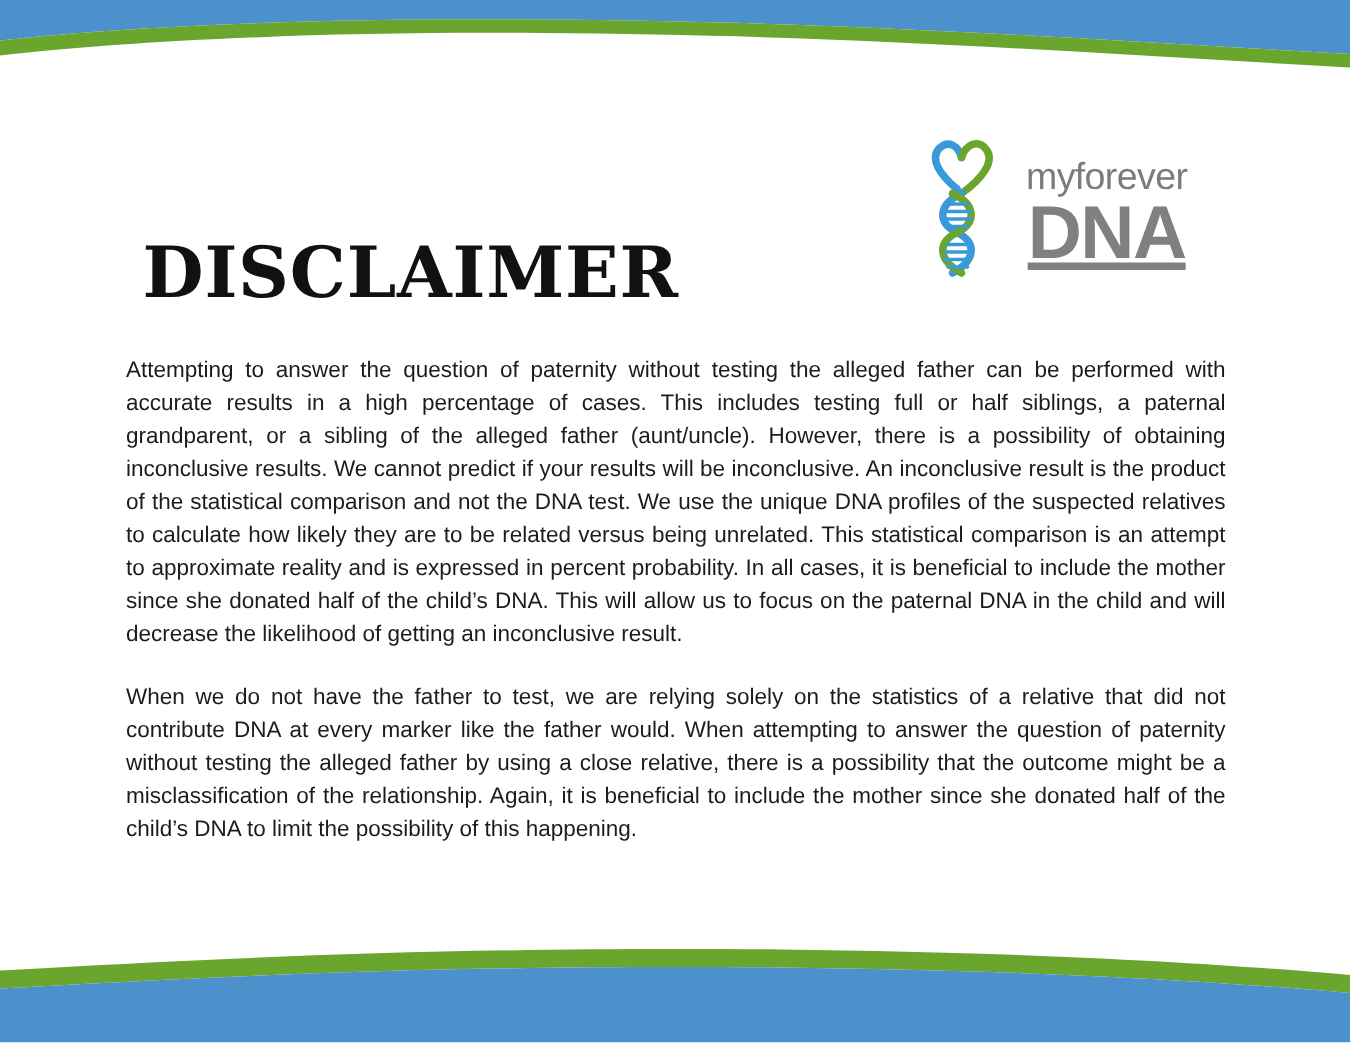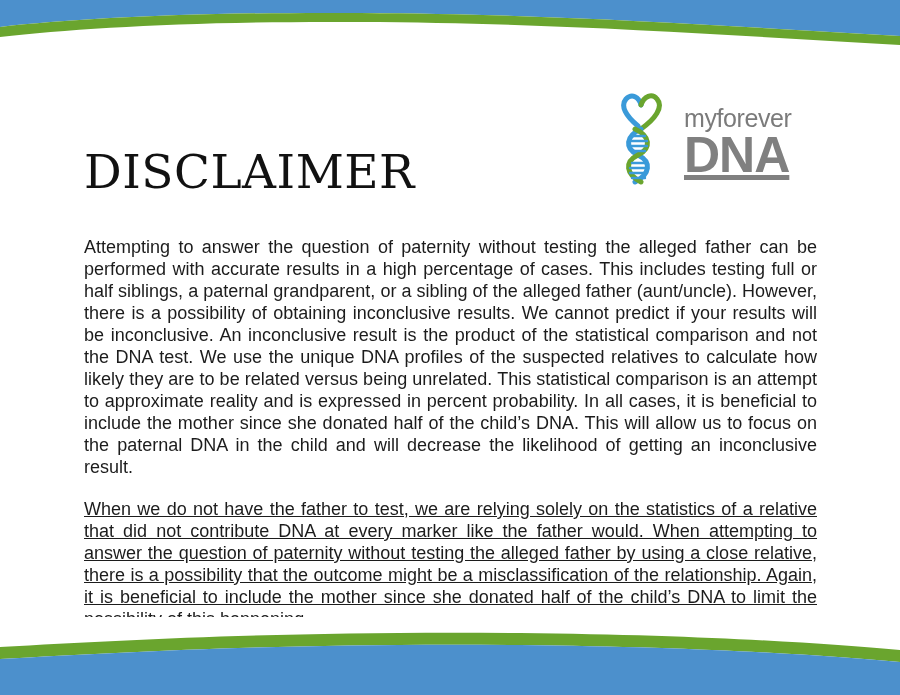--- a/index.html
+++ b/index.html
@@ -37,20 +37,21 @@
 
   
   .logo {
     position: absolute;
     left: 608px;
     top: 27px;
     width: 215px;
     height: 105px;
     display: flex;
     align-items: center;
+    text-align: center;
   }
   .logo-mark {
     width: 72px;
     height: 100px;
     flex: 0 0 auto;
   }
   .logo-mark svg { display: block; width: 100%; height: 100%; }
   .logo-words {
     margin-left: 4px;
     display: flex;
@@ -73,44 +74,44 @@
     line-height: 0.92;
     text-decoration: underline;
   }
 
   
   .page-title {
     position: absolute;
     left: 84px;
     top: 82px;
     font-family: "DejaVu Serif", "Liberation Serif", serif;
-    font-weight: normal;
+    font-weight: bold;
     font-size: 47px;
     letter-spacing: 0.5px;
     color: #111111;
-    margin: 0;
+    margin: 11px;
   }
 
   
   .body-copy {
     position: absolute;
     left: 84px;
     top: 174px;
     width: 733px;
   }
   .para {
     margin: 0 0 20px 0;
-    font-size: 18px;
+    font-size: 15px;
     line-height: 22px;
     color: #1c1c1c;
     text-align: justify;
     text-justify: inter-word;
     hyphens: manual;
   }
-  .para:last-child { margin-bottom: 5px; text-decoration: underline; }
+  .para:last-child { margin-bottom: 5px; }
 </style>
 </head>
 <body>
 
 <div class="wave wave-top">
   <svg viewBox="0 0 900 62" preserveAspectRatio="none" xmlns="http://www.w3.org/2000/svg">
     <rect x="0" y="0" width="900" height="62" fill="#ffffff"></rect>
     <path d="M0,0 L900,0 L900,36 C720,26 560,14 360,13 C200,12 80,18 0,27 Z" fill="#4c90cc"></path>
     <path d="M0,27 C80,18 200,12 360,13 C560,14 720,26 900,36 L900,45 C720,35 560,23 360,22 C200,21 80,28 0,37 Z" fill="#6aa52e"></path>
   </svg>

